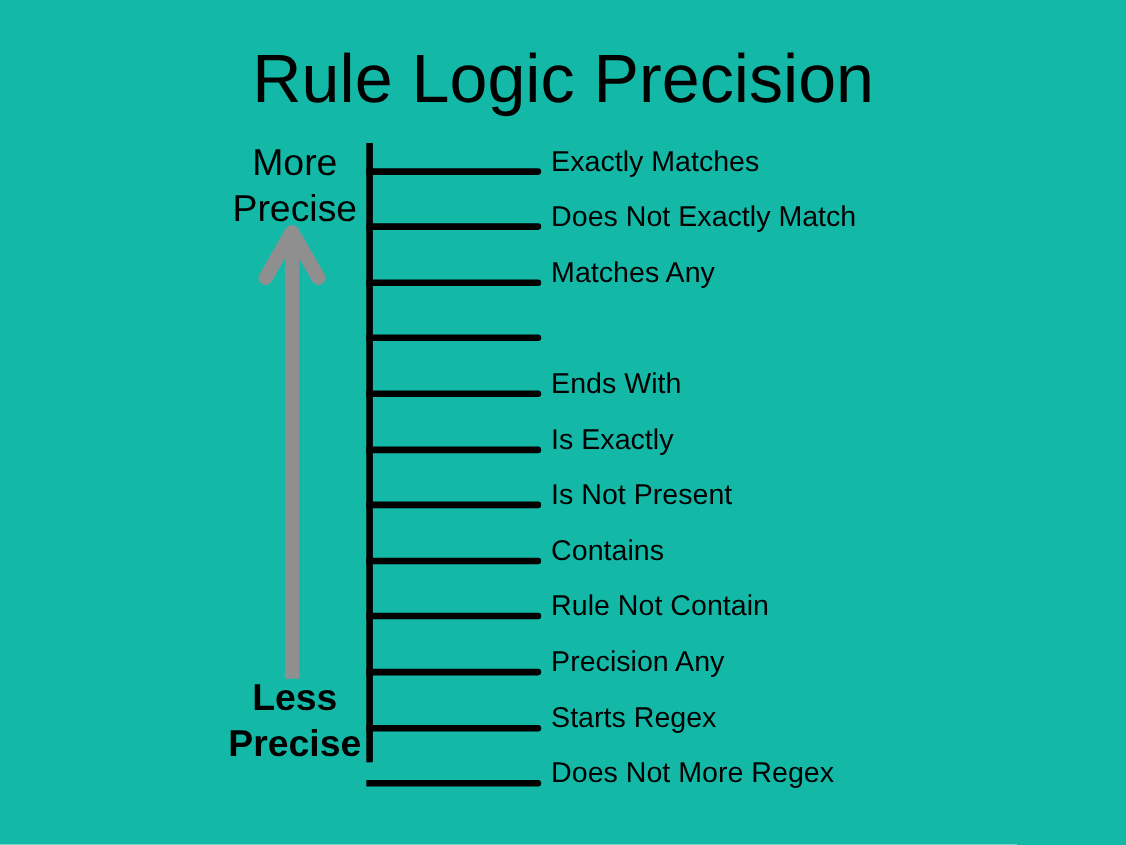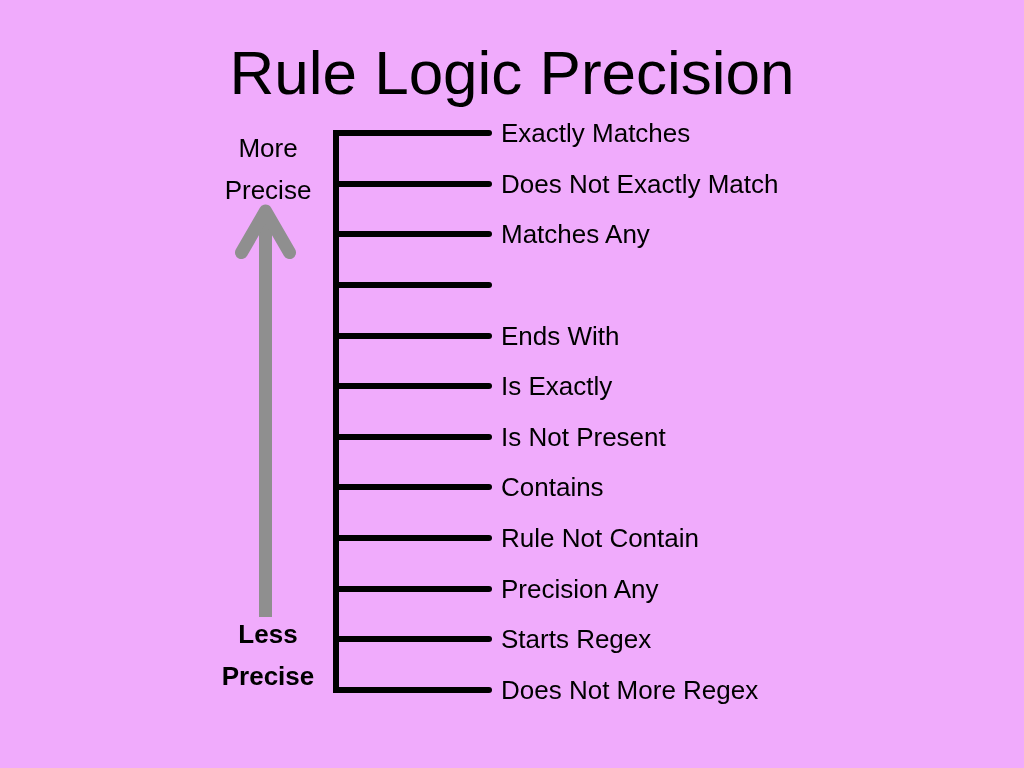--- a/index.html
+++ b/index.html
@@ -5,21 +5,21 @@
   html, body {
     margin: 0;
     padding: 0;
     background: #ffffff;
     font-family: "Liberation Sans", sans-serif;
   }
   .canvas {
     position: relative;
     width: 1024px;
     height: 768px;
-    background: #f0abfc;
+    background: #14b8a6;
     overflow: hidden;
     color: #000000;
   }
   .slide-title {
     position: absolute;
     top: 34px;
     left: 0;
     width: 100%;
     margin: 0;
     text-align: center;
@@ -27,21 +27,21 @@
     font-weight: 400;
     line-height: 1.25;
     color: #000000;
     white-space: nowrap;
   }
   .axis-label {
     position: absolute;
     left: 198px;
     width: 140px;
     text-align: center;
-    font-size: 26px;
+    font-size: 34px;
     line-height: 42px;
     color: #000000;
   }
   .axis-label.top { top: 127px; }
   .axis-label.bottom { top: 613px; font-weight: bold; }
   .axis-label span { display: block; }
   .arrow-svg {
     position: absolute;
     left: 229px;
     top: 200px;
@@ -56,21 +56,21 @@
     height: 563px;
     background: #000000;
   }
   .rungs {
     position: absolute;
     left: 333px;
     top: 108px;
   }
   .rung {
     display: flex;
-    align-items: center;
+    align-items: flex-end;
     height: 50.6px;
   }
   .tick {
     width: 159px;
     height: 6px;
     background: #000000;
     border-radius: 0 3px 3px 0;
     flex: 0 0 auto;
   }
   .rung-label {

